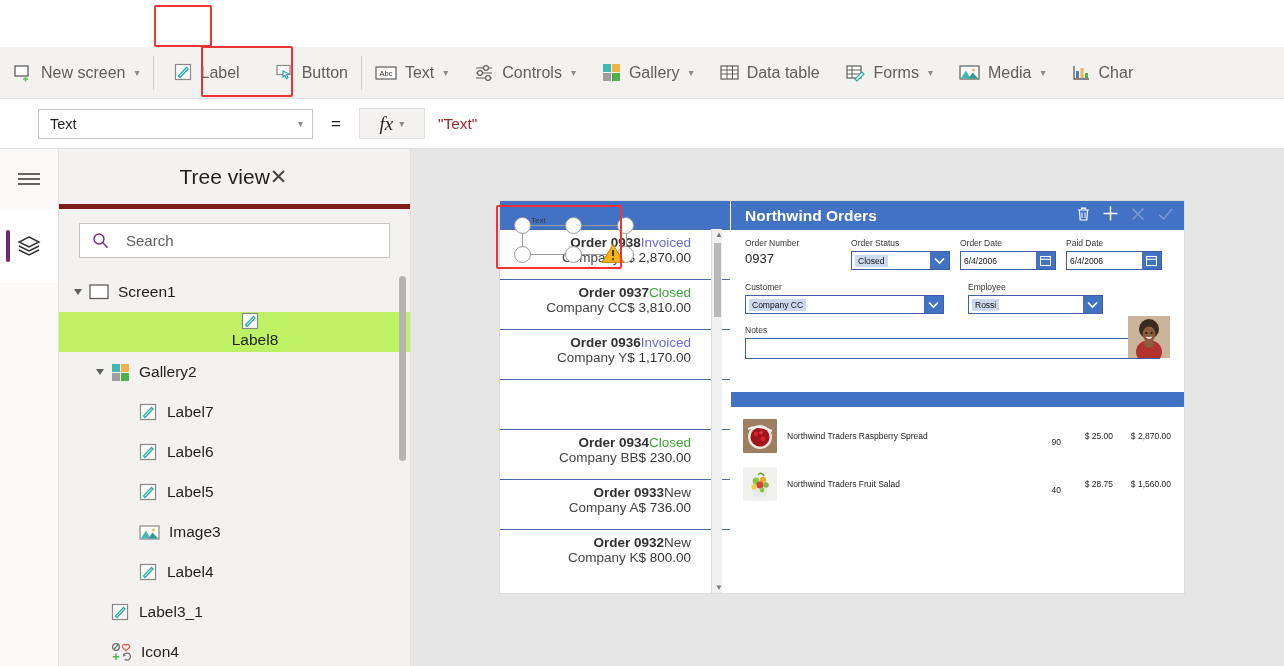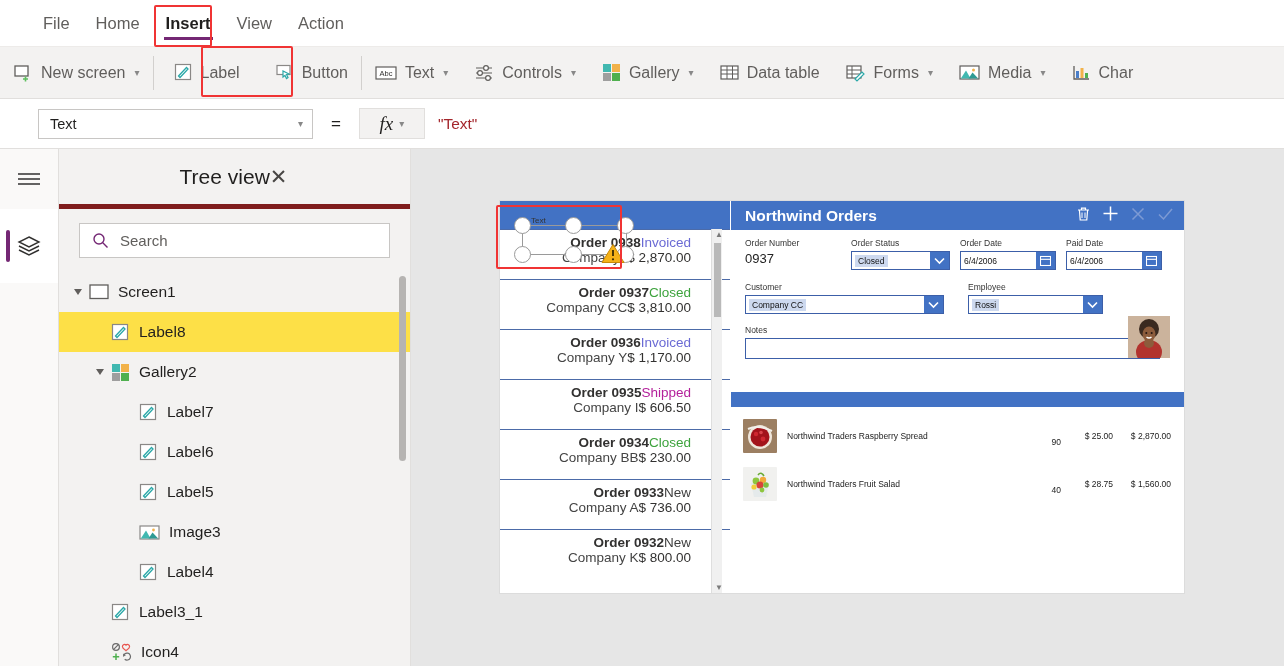--- a/index.html
+++ b/index.html
@@ -89,29 +89,29 @@
   }
   .tree-header {
     height:60px; display:flex; align-items:center; justify-content:center;
     padding:0 22px 0 20px; border-bottom:5px solid #7f1d1d;
   }
   .tree-title { font-size:21px; color:#201f1e; }
   .close-x { font-size:21px; color:#484644; cursor:pointer; line-height:1; }
   .search-wrap { padding:14px 20px 14px 20px; }
   .searchbox {
     height:35px; background:#ffffff; border:1px solid #c8c6c4;
-    display:flex; align-items:center; gap:11px; padding:0 12px; cursor:text;
+    display:flex; align-items:center; gap:17px; padding:0 12px; cursor:text;
   }
   .search-ph { font-size:15px; color:#605e5c; }
   .tree-list { position:relative; height:389px; overflow:hidden; }
   .tree-row {
     display:flex; align-items:center; height:40px; font-size:15.5px; color:#201f1e;
     cursor:pointer; padding-right:20px;
   }
-  .tree-row.selected { background:#fde047; }
+  .tree-row.selected { background:#bef264;flex-direction:column; }
   .tw-arrow {
     width:0; height:0; border-left:6px solid #605e5c; border-top:4.5px solid transparent;
     border-bottom:4.5px solid transparent; margin-right:8px; transform:rotate(90deg);
   }
   .tree-label { margin-left:9px; }
   .tree-scroll {
     position:absolute; right:4px; top:4px; width:7px; height:185px;
     background:#b6b4b2; border-radius:4px;
   }
 
@@ -200,30 +200,20 @@
   .sel-tag {
     position:absolute; left:17px; top:-1px; font-size:8px; color:#333; background:transparent;
   }
   .warn-tri { position:absolute; left:87px; top:26px; }
 </style>
 </head>
 <body>
 
 <div class="app">
 
-  <div class="menubar">
-    <div class="menu-tab"><span>File</span></div>
-    <div class="menu-tab"><span>Home</span></div>
-    <div class="menu-tab active">
-      <span>Insert</span>
-      <span class="tab-underline"></span>
-    </div>
-    <div class="menu-tab"><span>View</span></div>
-    <div class="menu-tab"><span>Action</span></div>
-  </div>
   <div class="highlight-box" style="left:154px; top:5px; width:58px; height:42px;"></div>
 
   <div class="ribbon">
 
     <div class="ribbon-item">
       <span class="ico">
         <svg width="20" height="20" viewBox="0 0 20 20">
           <rect x="2" y="3" width="13" height="10" fill="#fff" stroke="#605e5c" stroke-width="1.3"></rect>
           <path d="M12.5 13.5v5M10 16h5" stroke="#5fbf5f" stroke-width="1.6"></path>
         </svg>
@@ -553,30 +543,20 @@
             </div>
             <div class="g-row2">
               <span class="g-company">Company Y</span>
               <span class="g-amount">$ 1,170.00</span>
             </div>
           </div>
           <span class="g-chev">›</span>
         </div>
 
         <div class="g-item">
-          <div class="g-texts">
-            <div class="g-row1">
-              <span class="g-order">Order 0935</span>
-              <span class="g-status" style="color:#b4209b">Shipped</span>
-            </div>
-            <div class="g-row2">
-              <span class="g-company">Company I</span>
-              <span class="g-amount">$ 606.50</span>
-            </div>
-          </div>
           <span class="g-chev">›</span>
         </div>
 
         <div class="g-item">
           <div class="g-texts">
             <div class="g-row1">
               <span class="g-order">Order 0934</span>
               <span class="g-status" style="color:#3da33d">Closed</span>
             </div>
             <div class="g-row2">

